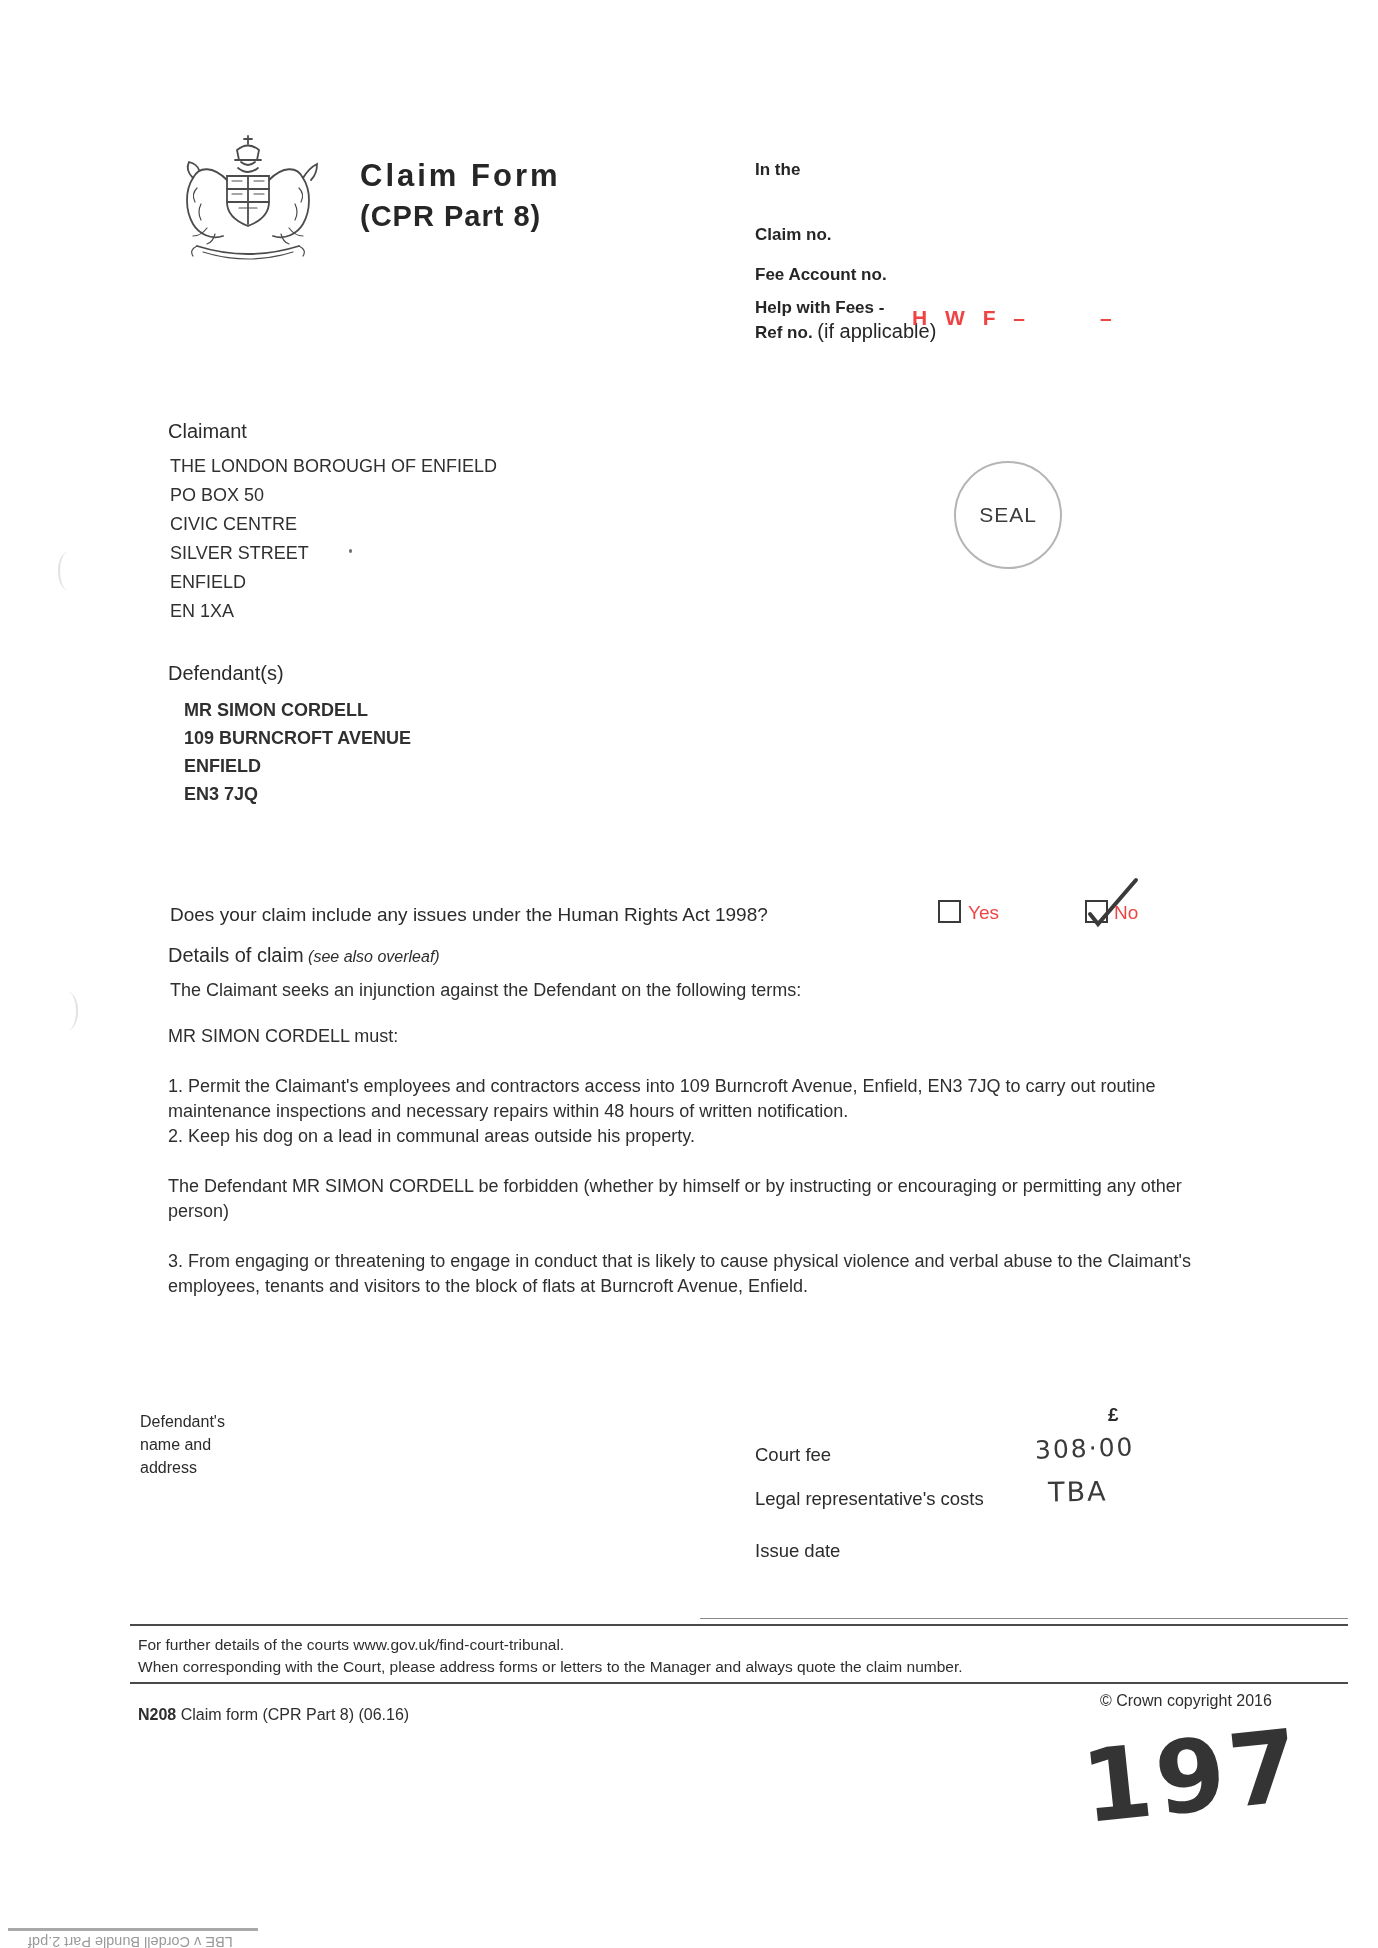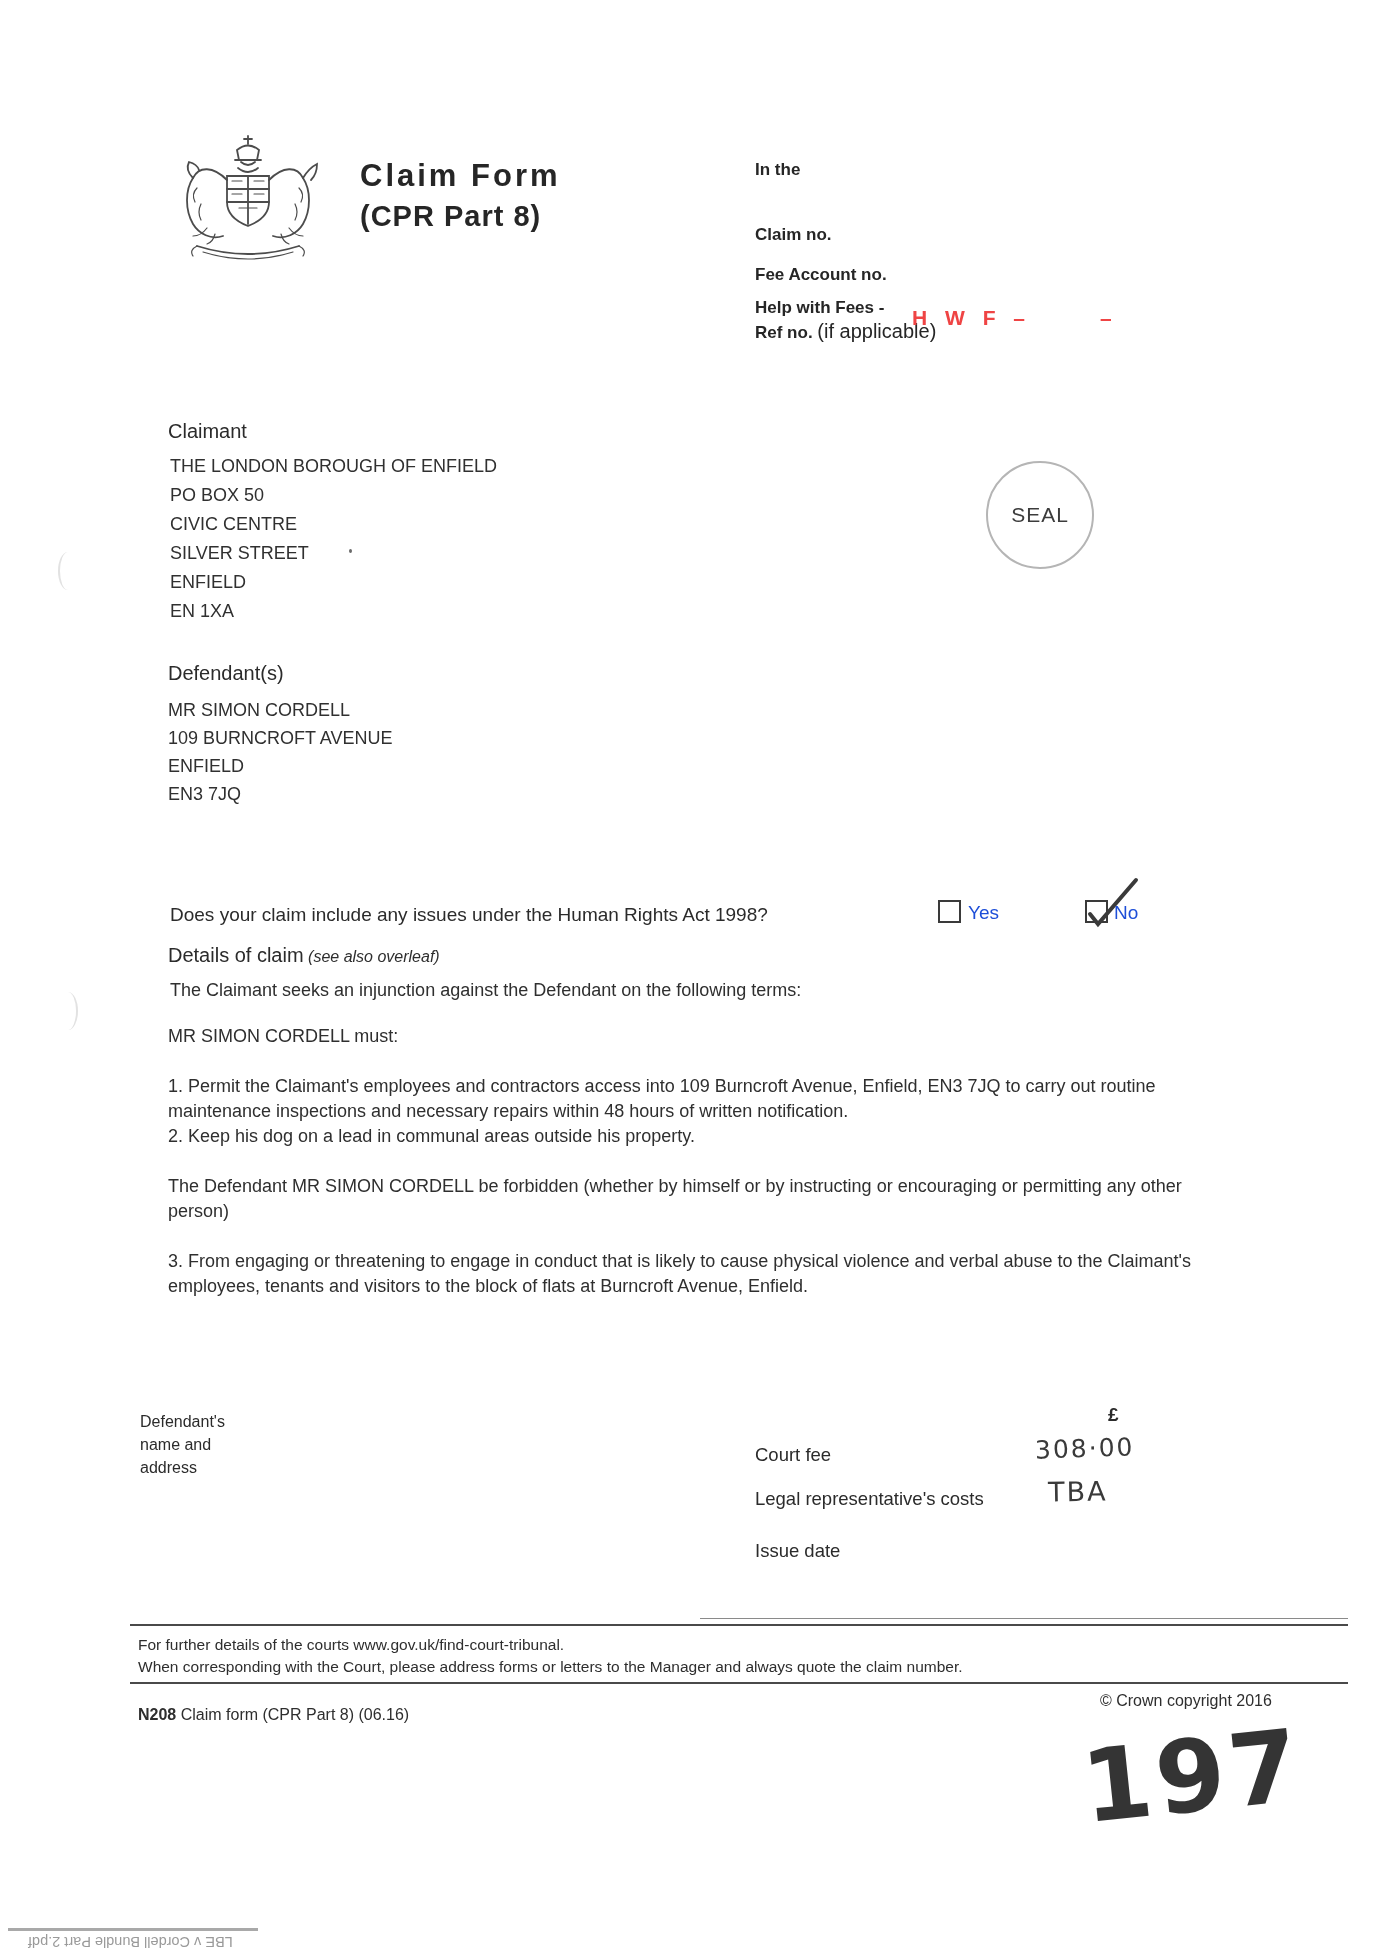--- a/index.html
+++ b/index.html
@@ -25,21 +25,21 @@
     font-size:21px; letter-spacing:1px; color:#3c3c3c;
   }
 
   
   .party-label { font-size:20px; color:#2b2b2b; }
   .addr { font-size:18px; line-height:29px; color:#303030; }
 
   
   .question { font-size:19px; color:#2b2b2b; }
   .cb { width:23px; height:23px; border:2px solid #3a3a3a; background:#fff; }
-  .cb-label { font-size:19px; color:#1d4ed8; }
+  .cb-label { font-size:19px; color:#ef4444; }
 
   .details-head { font-size:20px; color:#2b2b2b; }
   .details-note { font-size:16px; font-style:italic; }
   .body-text { font-size:18px; line-height:25px; color:#2f2f2f; }
   .paras p { margin-bottom:25px; }
   .paras p.tight { margin-bottom:0; }
 
   
   .fee-label { font-size:18.5px; color:#2b2b2b; }
   .pound { font-size:19px; font-weight:bold; color:#2b2b2b; }
@@ -117,41 +117,41 @@
   <div class="abs" style="left:755px; top:286px; width:200px;">
     <div class="hdr-label">Help with Fees -</div>
     <div class="hdr-label" style="margin-top:2px;">
       <span>Ref no.</span>
       <span class="hdr-sub" style="font-size:20px;">(if applicable)</span>
     </div>
   </div>
   <div class="abs hwf" style="left:912px; top:294px;">H W F –</div>
   <div class="abs hwf" style="left:1100px; top:294px;">–</div>
 
-  <div class="abs seal" style="left:986px; top:449px;">
+  <div class="abs seal" style="left:954px; top:449px;">
     <span>SEAL</span>
   </div>
 
   <div class="abs artifact" style="left:58px; top:540px; width:20px; height:38px; border-left:2px solid #e2e2e2;"></div>
   <div class="abs artifact" style="left:58px; top:980px; width:20px; height:38px; border-right:2px solid #e2e2e2;"></div>
 
   <div class="abs party-label" style="left:168px; top:408px;">Claimant</div>
   <div class="abs addr" style="left:170px; top:440px;">
     <div>THE LONDON BOROUGH OF ENFIELD</div>
     <div>PO BOX 50</div>
     <div>CIVIC CENTRE</div>
     <div>SILVER STREET</div>
     <div>ENFIELD</div>
     <div>EN 1XA</div>
   </div>
 
   <div class="abs" style="left:349px; top:537px; width:3px; height:4px; background:#6a6a6a; border-radius:50%;"></div>
 
   <div class="abs party-label" style="left:168px; top:650px;">Defendant(s)</div>
-  <div class="abs addr" style="left:168px; top:684px; line-height:28px;">
+  <div class="abs addr" style="left:184px; top:684px; line-height:28px;font-weight:bold;">
     <div>MR SIMON CORDELL</div>
     <div>109 BURNCROFT AVENUE</div>
     <div>ENFIELD</div>
     <div>EN3 7JQ</div>
   </div>
 
   <div class="abs question" style="left:170px; top:892px; width:720px;">Does your claim include any issues under the Human Rights Act 1998?</div>
   <div class="abs cb" style="left:938px; top:888px;"></div>
   <div class="abs cb-label" style="left:968px; top:890px;">Yes</div>
   <div class="abs cb" style="left:1085px; top:888px;"></div>

